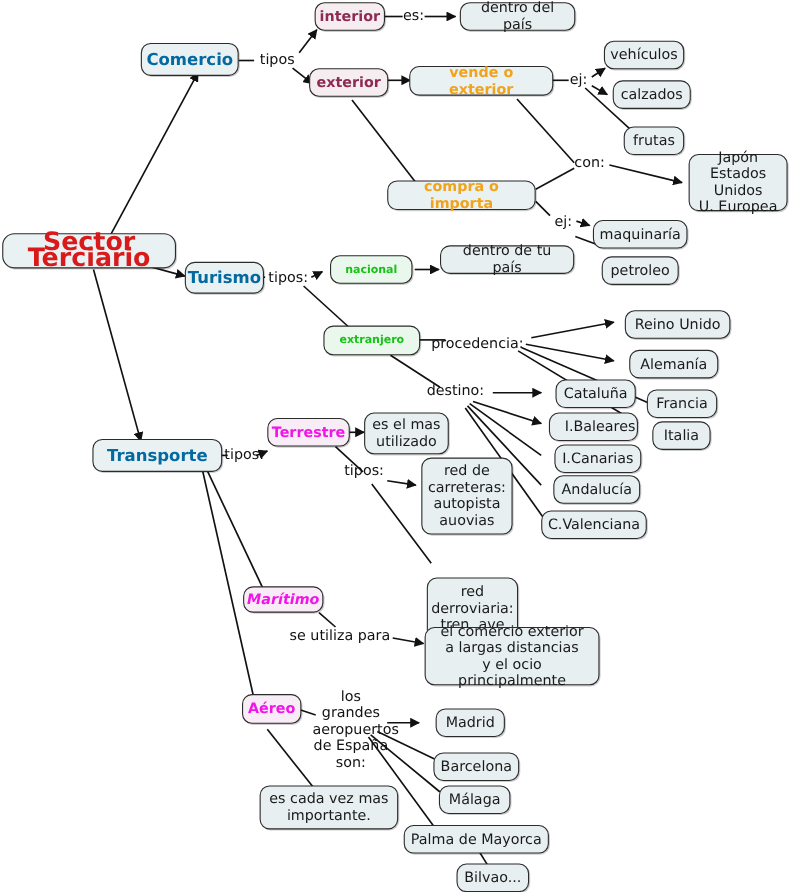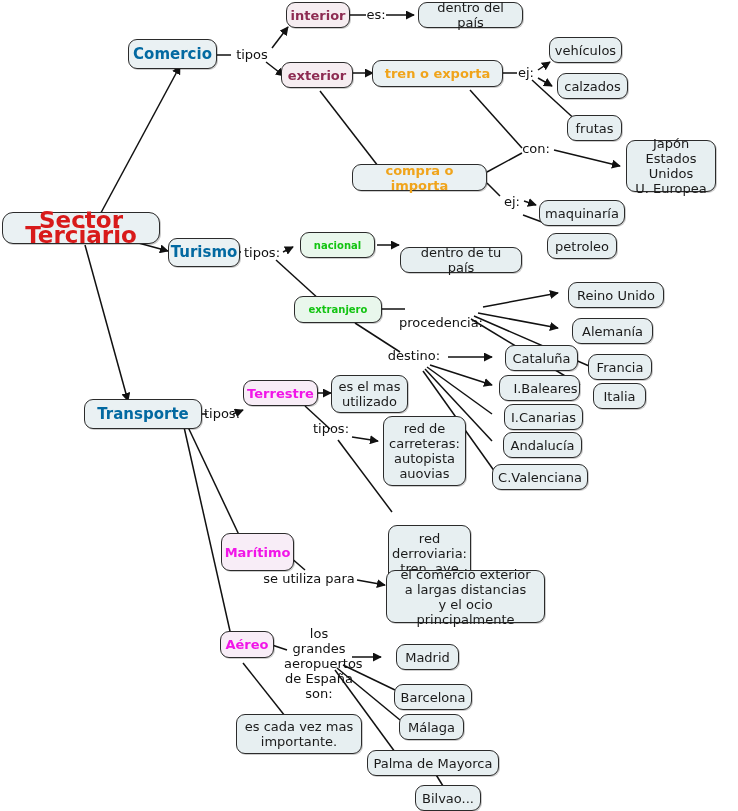--- a/index.html
+++ b/index.html
@@ -196,21 +196,21 @@
   <div class="node n-root" style="left:2px; top:212px; width:158px; height:32px;">Sector Terciario</div>
 
   <div class="node n-orange" style="left:128px; top:39px; width:89px; height:30px;">Comercio</div>
 
   <div class="node n-purple" style="left:286px; top:2px; width:64px; height:26px;">interior</div>
 
   <div class="node n-purple" style="left:281px; top:62px; width:72px; height:26px;">exterior</div>
 
   <div class="node n-plain" style="left:418px; top:2px; width:105px; height:26px;">dentro del país</div>
 
-  <div class="node n-orange-s" style="left:372px; top:60px; width:131px; height:27px;">tren o exporta</div>
+  <div class="node n-orange-s" style="left:372px; top:60px; width:131px; height:27px;">vende o exterior</div>
 
   <div class="node n-orange-s" style="left:352px; top:164px; width:135px; height:27px;">compra o importa</div>
 
   <div class="node n-plain" style="left:549px; top:37px; width:73px; height:26px;">vehículos</div>
 
   <div class="node n-plain" style="left:557px; top:73px; width:71px; height:26px;">calzados</div>
 
   <div class="node n-plain" style="left:567px; top:115px; width:55px; height:26px;">frutas</div>
 
   <div class="node n-plain" style="left:626px; top:140px; width:90px; height:52px;">Japón
@@ -218,21 +218,21 @@
 U. Europea</div>
 
   <div class="node n-plain" style="left:539px; top:200px; width:86px; height:26px;">maquinaría</div>
 
   <div class="node n-plain" style="left:547px; top:233px; width:70px; height:26px;">petroleo</div>
 
   <div class="node n-orange" style="left:168px; top:238px; width:72px; height:29px;">Turismo</div>
 
   <div class="node n-green" style="left:300px; top:232px; width:75px; height:26px;">nacional</div>
 
-  <div class="node n-plain" style="left:400px; top:247px; width:122px; height:26px;">dentro de tu país</div>
+  <div class="node n-plain" style="left:400px; top:223px; width:122px; height:26px;">dentro de tu país</div>
 
   <div class="node n-green" style="left:294px; top:296px; width:88px; height:27px;">extranjero</div>
 
   <div class="node n-plain" style="left:568px; top:282px; width:96px; height:26px;">Reino Unido</div>
 
   <div class="node n-plain" style="left:572px; top:318px; width:81px; height:26px;">Alemanía</div>
 
   <div class="node n-plain" style="left:588px; top:354px; width:64px; height:26px;">Francia</div>
 
   <div class="node n-plain" style="left:593px; top:383px; width:53px; height:26px;">Italia</div>
@@ -244,21 +244,21 @@
   <div class="node n-plain" style="left:504px; top:404px; width:79px; height:26px;">I.Canarias</div>
 
   <div class="node n-plain" style="left:503px; top:432px; width:79px; height:26px;">Andalucía</div>
 
   <div class="node n-plain" style="left:492px; top:464px; width:96px; height:26px;">C.Valenciana</div>
 
   <div class="node n-orange" style="left:84px; top:399px; width:118px; height:30px;">Transporte</div>
 
   <div class="node n-magenta" style="left:243px; top:380px; width:75px; height:26px;">Terrestre</div>
 
-  <div class="node n-magenta" style="left:221px; top:533px; width:73px; height:38px;">Marítimo</div>
+  <div class="node n-magenta" style="left:221px; top:533px; width:73px; height:24px;font-style:italic;">Marítimo</div>
 
   <div class="node n-magenta" style="left:220px; top:631px; width:54px; height:27px;">Aéreo</div>
 
   <div class="node n-plain" style="left:331px; top:375px; width:77px; height:38px;">es el mas
 utilizado</div>
 
   <div class="node n-plain" style="left:383px; top:416px; width:83px; height:70px;">red de
 carreteras:
 autopista
 auovias</div>
@@ -289,21 +289,21 @@
   <div class="elabel" style="left:364px; top:7px; width:24px;">es:</div>
 
   <div class="elabel" style="left:514px; top:65px; width:24px;">ej:</div>
 
   <div class="elabel" style="left:518px; top:141px; width:36px;">con:</div>
 
   <div class="elabel" style="left:500px; top:194px; width:24px;">ej:</div>
 
   <div class="elabel" style="left:241px; top:245px; width:42px;">tipos:</div>
 
-  <div class="elabel" style="left:385px; top:315px; width:98px;text-align:right;">procedencia:</div>
+  <div class="elabel" style="left:385px; top:305px; width:98px;">procedencia:</div>
 
   <div class="elabel" style="left:381px; top:348px; width:66px;">destino:</div>
 
   <div class="elabel" style="left:201px; top:406px; width:42px;">tipos:</div>
 
   <div class="elabel" style="left:310px; top:421px; width:42px;">tipos:</div>
 
   <div class="elabel" style="left:260px; top:571px; width:98px;">se utiliza para</div>
 
   <div class="elabel" style="left:284px; top:626px; width:70px;">los grandes

